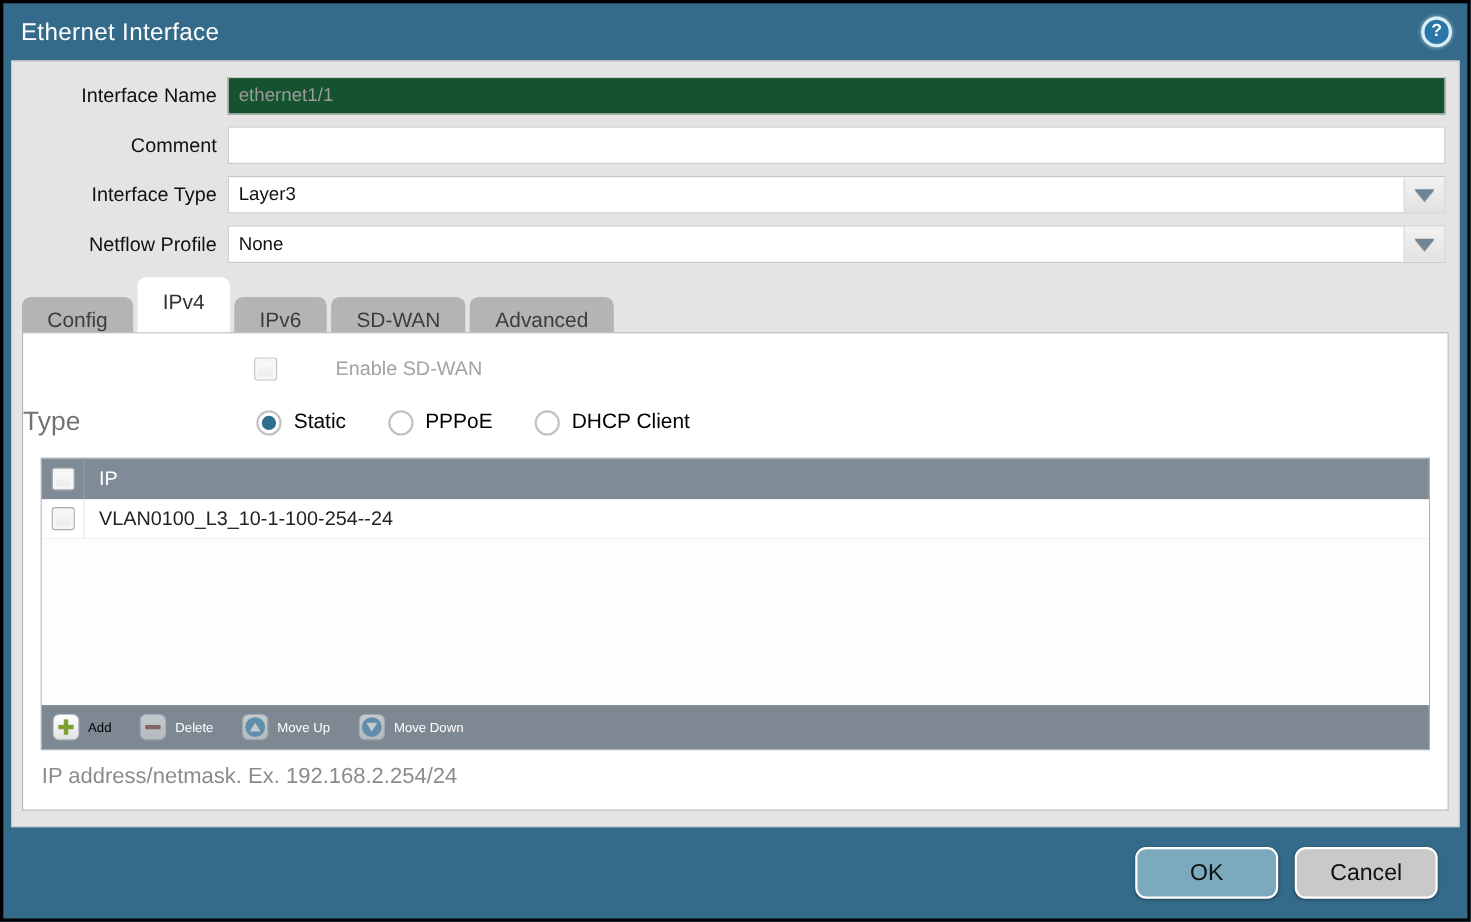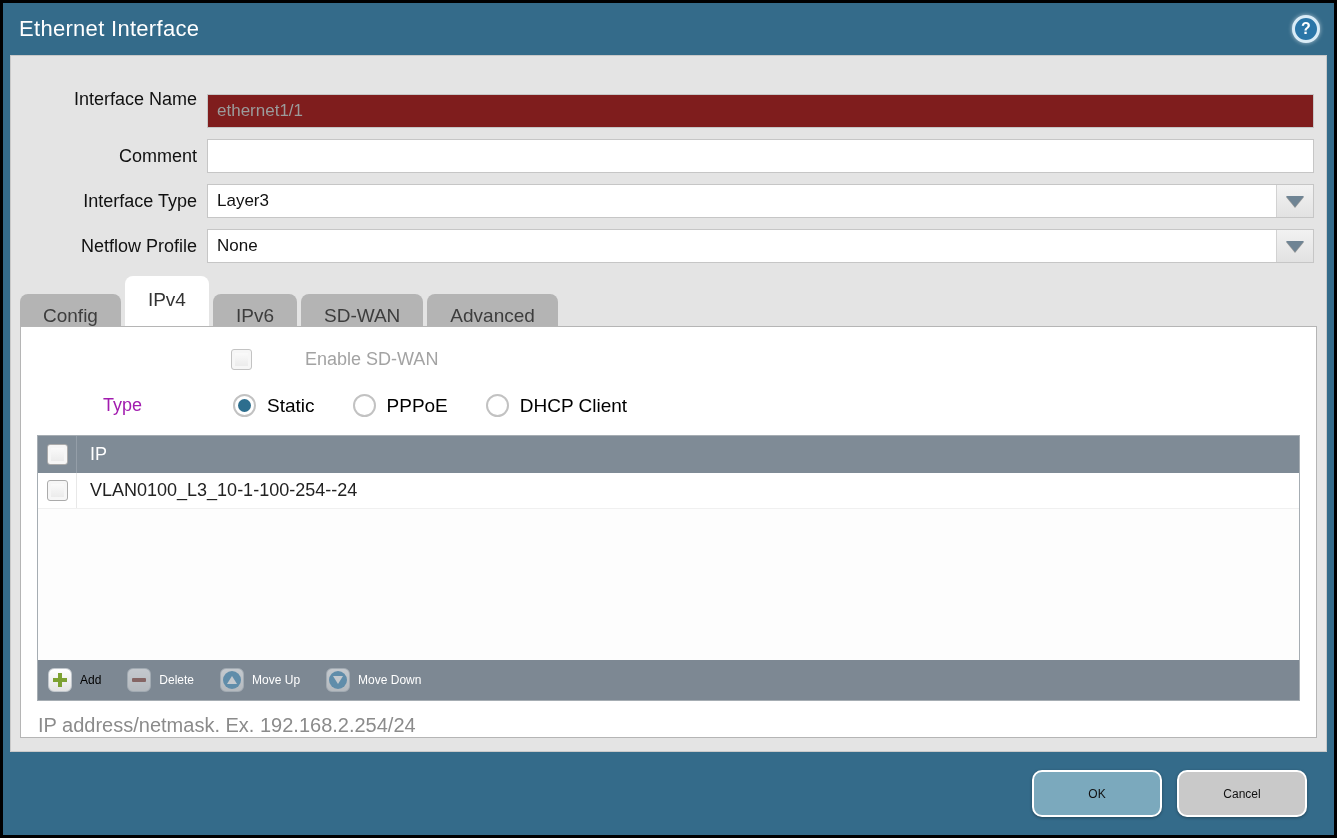--- a/index.html
+++ b/index.html
@@ -55,21 +55,21 @@
     flex: 1; height: 34px;
     border: 1px solid #c6c6c6;
     background: #fff;
     font-size: 17px; color: #111;
     padding: 0 9px;
     font-family: "Liberation Sans", sans-serif;
     outline: none;
     display: flex; align-items: center;
   }
   input.field { width: 100%; }
-  .field.disabled { background: #7f1d1d; color: #9b9b9b; margin-top: 24px; }
+  .field.disabled { background: #14532d; color: #9b9b9b; }
   .select-wrap { flex: 1; display: flex; height: 34px; border: 1px solid #c6c6c6; background: #fff; }
   .select-wrap .sel-text { flex: 1; display: flex; align-items: center; padding: 0 9px; font-size: 17px; color: #111; }
   .dd-btn {
     flex: 0 0 37px;
     background: linear-gradient(#f2f2f2, #e2e2e2);
     border-left: 1px solid #d2d2d2;
     display: flex; align-items: center; justify-content: center;
     cursor: pointer;
   }
   .dd-arrow {
@@ -113,21 +113,21 @@
     width: 21px; height: 21px; border-radius: 3px;
     border: 1px solid #ababab;
     background: linear-gradient(#fdfdfd, #e8e8e8);
     box-shadow: inset 0 0 0 3px #f6f6f6;
     flex: 0 0 21px;
   }
   .checkbox.dim { border-color: #c3c3c3; }
   .sdwan-row .cb-label { margin-left: 13px; font-size: 18px; color: #a3a3a3; }
 
   .type-row { margin: 24px 0 0 0; display: flex; align-items: center; }
-  .type-row .type-label { width: 212px; text-align: center; font-size: 18px; color: #a21caf; flex: 0 0 212px; padding-right: 9px; }
+  .type-row .type-label { width: 212px; text-align: left; font-size: 24px; color: #737373; flex: 0 0 212px; padding-right: 9px; }
   .radio-opt { display: flex; align-items: center; margin-right: 38px; cursor: pointer; }
   .radio {
     width: 23px; height: 23px; border-radius: 50%;
     border: 2px solid #c2c2c2; background: #fff;
     display: flex; align-items: center; justify-content: center;
     flex: 0 0 23px;
   }
   .radio .dot { width: 13px; height: 13px; border-radius: 50%; background: #2d6e8e; }
   .radio-opt .r-label { margin-left: 11px; font-size: 19px; color: #000; }
 
@@ -189,21 +189,21 @@
   
   .footer {
     flex: 0 0 83px;
     display: flex; align-items: center; justify-content: flex-end;
     gap: 15px; padding-right: 27px;
   }
   .btn {
     width: 130px; height: 47px;
     border-radius: 10px;
     border: 2px solid #fff;
-    font-size: 12px; color: #111;
+    font-size: 21px; color: #111;
     font-family: "Liberation Sans", sans-serif;
     cursor: pointer;
     box-shadow: 0 1px 3px rgba(0,0,0,.35);
   }
   .btn-ok { background: #7ba9bd; }
   .btn-cancel { background: #c9c9c9; }
 </style>
 </head>
 <body>
 

